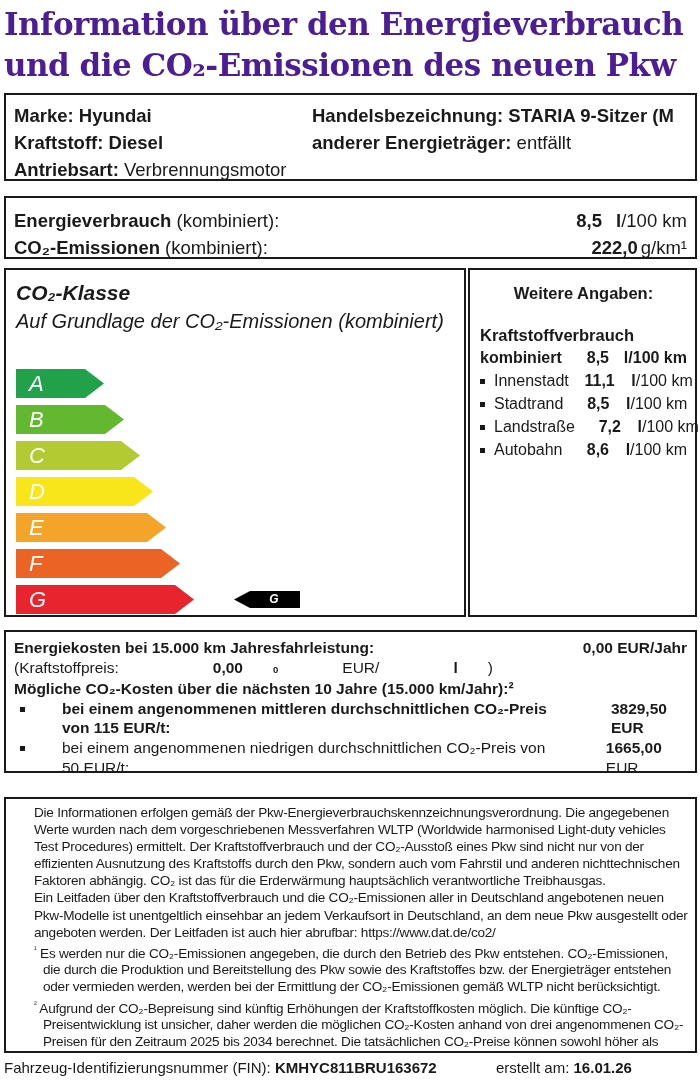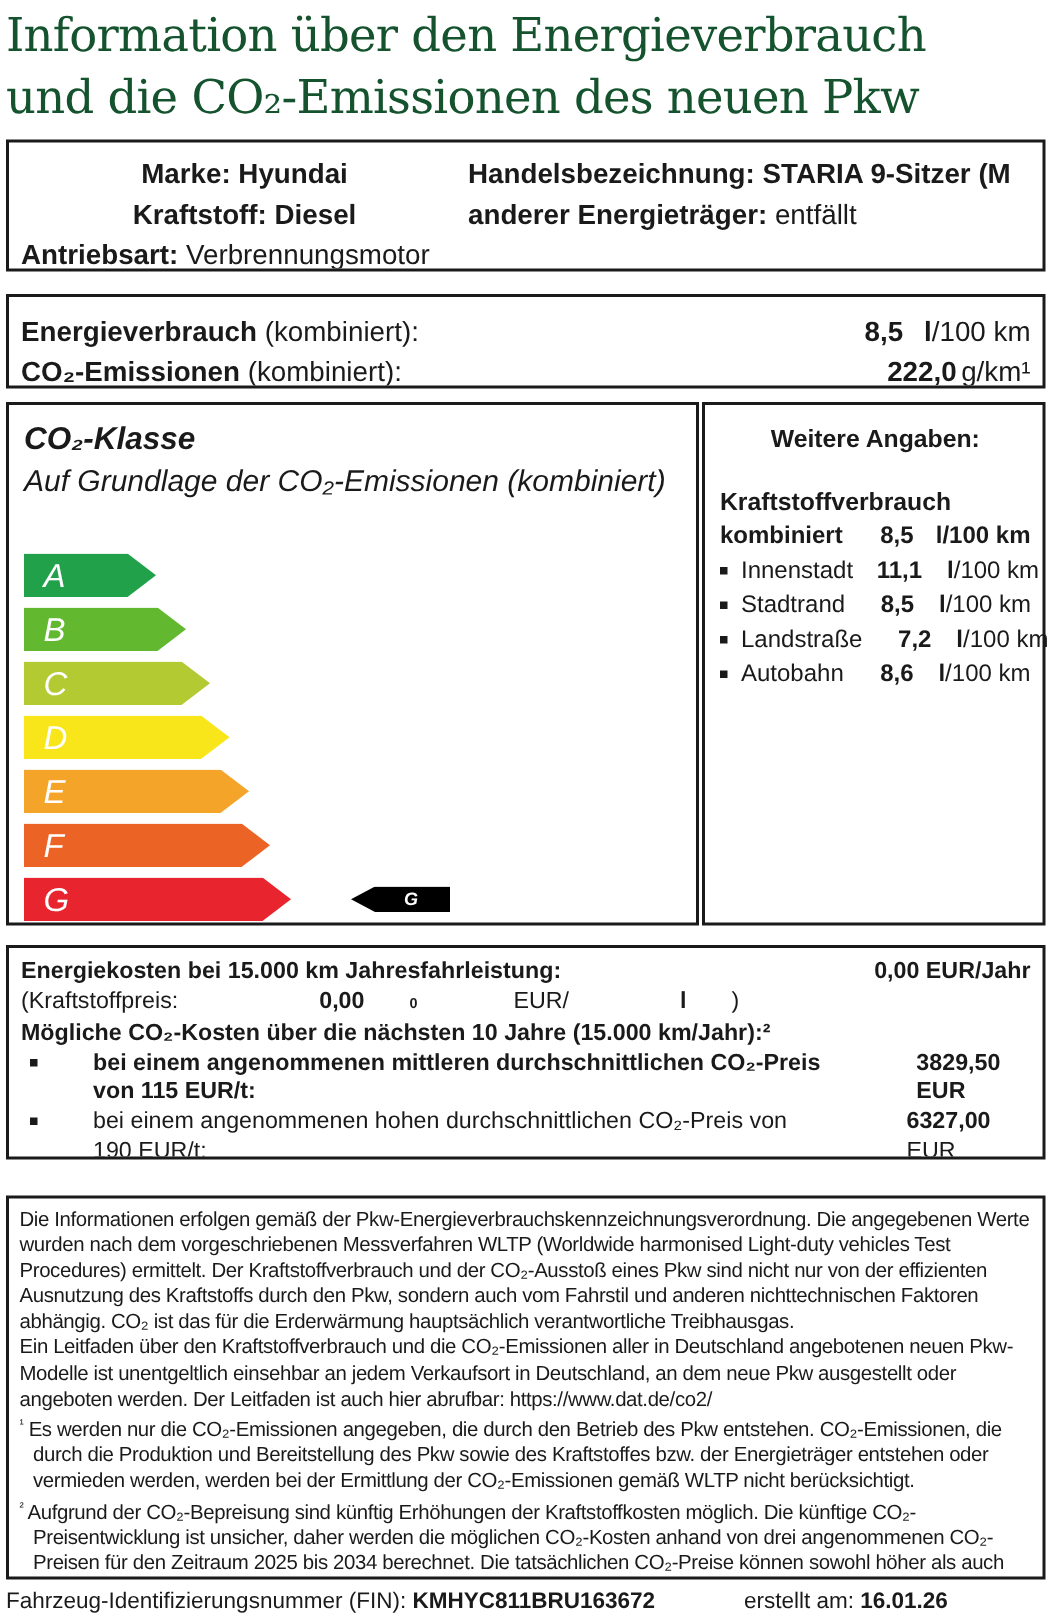--- a/index.html
+++ b/index.html
@@ -5,24 +5,24 @@
   * { margin:0; padding:0; box-sizing:border-box; }
   html,body { background:#ffffff; }
   .page {
     position:relative; width:700px; height:1080px; background:#ffffff;
     font-family:"Liberation Sans", sans-serif; color:#1a1a1a; overflow:hidden;
   }
   .box { position:absolute; left:4px; right:3px; border:2px solid #1a1a1a; background:#fff; overflow:hidden; }
 
   
   .title { position:absolute; left:4px; top:4px; right:0;
-    font-family:"DejaVu Serif", serif; font-weight:400; font-size:31px; line-height:41px; letter-spacing:-0.5px; color:#14532d; }
-
-  
-  .box1 { top:93px; height:88px; padding:7px 8px 0 8px; font-size:18.5px; line-height:27px;text-align:center; }
+    font-family:"DejaVu Serif", serif; font-weight:700; font-size:31px; line-height:41px; letter-spacing:-0.5px; color:#4c1d95; }
+
+  
+  .box1 { top:93px; height:88px; padding:7px 8px 0 8px; font-size:18.5px; line-height:27px; }
   .vrow { display:flex; white-space:nowrap; }
   .vcell-l { flex:0 0 298px; }
   .b { font-weight:700; }
 
   
   .box2 { top:196px; height:63px; padding:9px 8px 0 8px; font-size:18.5px; line-height:27px; }
   .crow { display:flex; align-items:center; }
   .crow .spacer { flex:1; }
 
   
@@ -56,21 +56,21 @@
 
   
   .box4 { top:630px; height:143px; padding:6px 8px 0 8px; font-size:15.5px; line-height:19.6px; }
   .krow { display:flex; align-items:baseline;gap:30px; }
   .krow .spacer { flex:1; }
   .krow .bullet { flex:0 0 18px; padding-left:6px; }
   .sup { font-size:62%; vertical-align:super; }
 
   
   .box5 { top:797px; height:256px; padding:5px 7px 0 7px; font-size:13.6px; line-height:17.1px; letter-spacing:-0.25px; }
-  .fp { text-align:left; }
+  .fp { text-align:left;margin-left:21px; }
   .fn { padding-left:9px; text-indent:-9px; }
 
   
   .footer { position:absolute; left:4px; top:1058px; right:3px; font-size:15px; line-height:20px; display:flex;gap:34px; }
   .footer .g1 { flex:0 0 458px; }
 </style>
 </head>
 <body>
 
 <div class="page">
@@ -195,20 +195,26 @@
       <span class="b">Mögliche CO₂-Kosten über die nächsten 10 Jahre (15.000 km/Jahr):²</span>
     </div>
     <div class="krow">
       <span class="bullet"><span class="sq"></span></span>
       <span class="b">bei einem angenommenen mittleren durchschnittlichen CO₂-Preis von  115  EUR/t:</span>
       <span class="spacer"></span>
       <span class="b">3829,50 EUR</span>
     </div>
     <div class="krow">
       <span class="bullet"><span class="sq"></span></span>
+      <span>bei einem angenommenen niedrigen durchschnittlichen CO₂-Preis von  50  EUR/t:</span>
+      <span class="spacer"></span>
+      <span><span class="b">1665,00</span><span> EUR</span></span>
+    </div>
+    <div class="krow">
+      <span class="bullet"><span class="sq"></span></span>
       <span>bei einem angenommenen hohen durchschnittlichen CO₂-Preis von  190  EUR/t:</span>
       <span class="spacer"></span>
       <span><span class="b">6327,00</span><span> EUR</span></span>
     </div>
 
   </div>
 
   <div class="box box5">
     <div class="fp">Die Informationen erfolgen gemäß der Pkw-Energieverbrauchskennzeichnungsverordnung. Die angegebenen Werte wurden nach dem vorgeschriebenen Messverfahren WLTP (Worldwide harmonised Light-duty vehicles Test Procedures) ermittelt. Der Kraftstoffverbrauch und der CO₂-Ausstoß eines Pkw sind nicht nur von der effizienten Ausnutzung des Kraftstoffs durch den Pkw, sondern auch vom Fahrstil und anderen nichttechnischen Faktoren abhängig. CO₂ ist das für die Erderwärmung hauptsächlich verantwortliche Treibhausgas.</div>
     <div class="fp">Ein Leitfaden über den Kraftstoffverbrauch und die CO₂-Emissionen aller in Deutschland angebotenen neuen Pkw-Modelle ist unentgeltlich einsehbar an jedem Verkaufsort in Deutschland, an dem neue Pkw ausgestellt oder angeboten werden. Der Leitfaden ist auch hier abrufbar:   https://www.dat.de/co2/</div>

